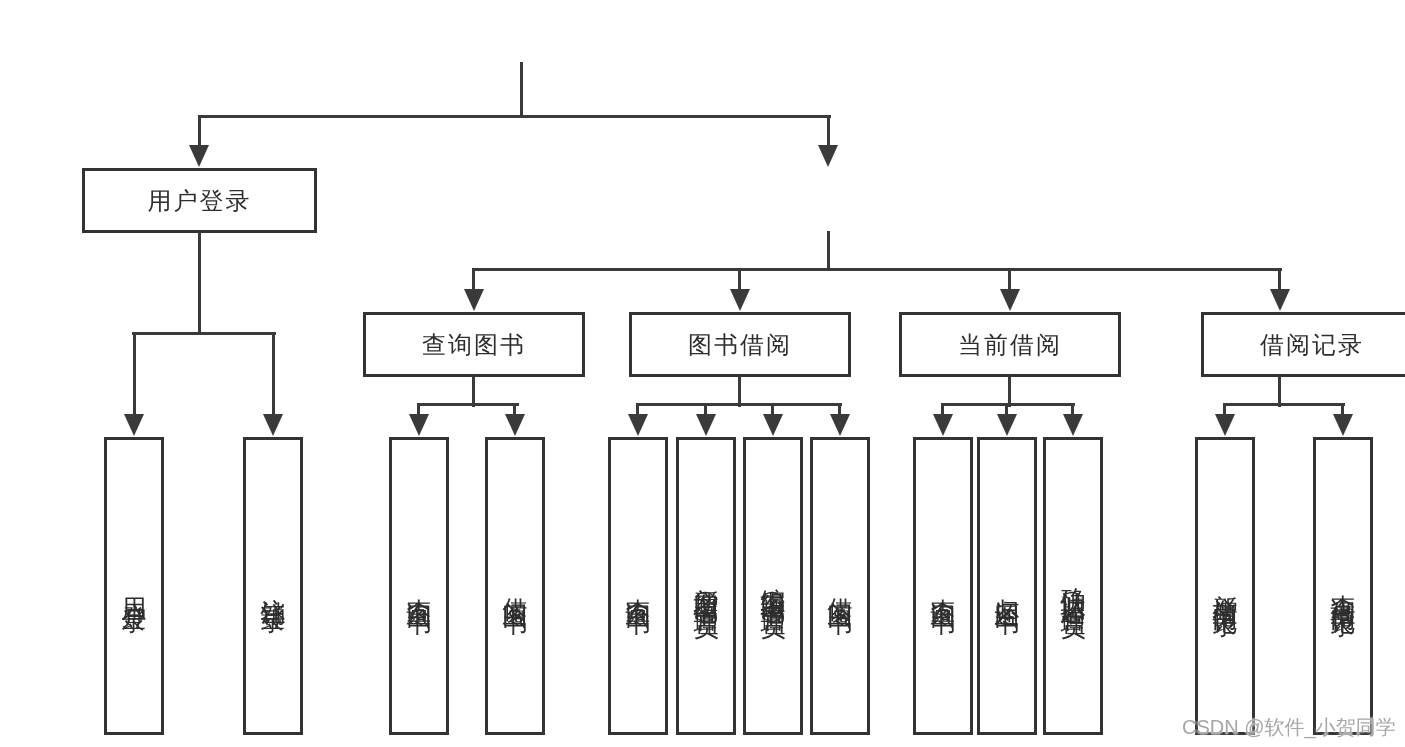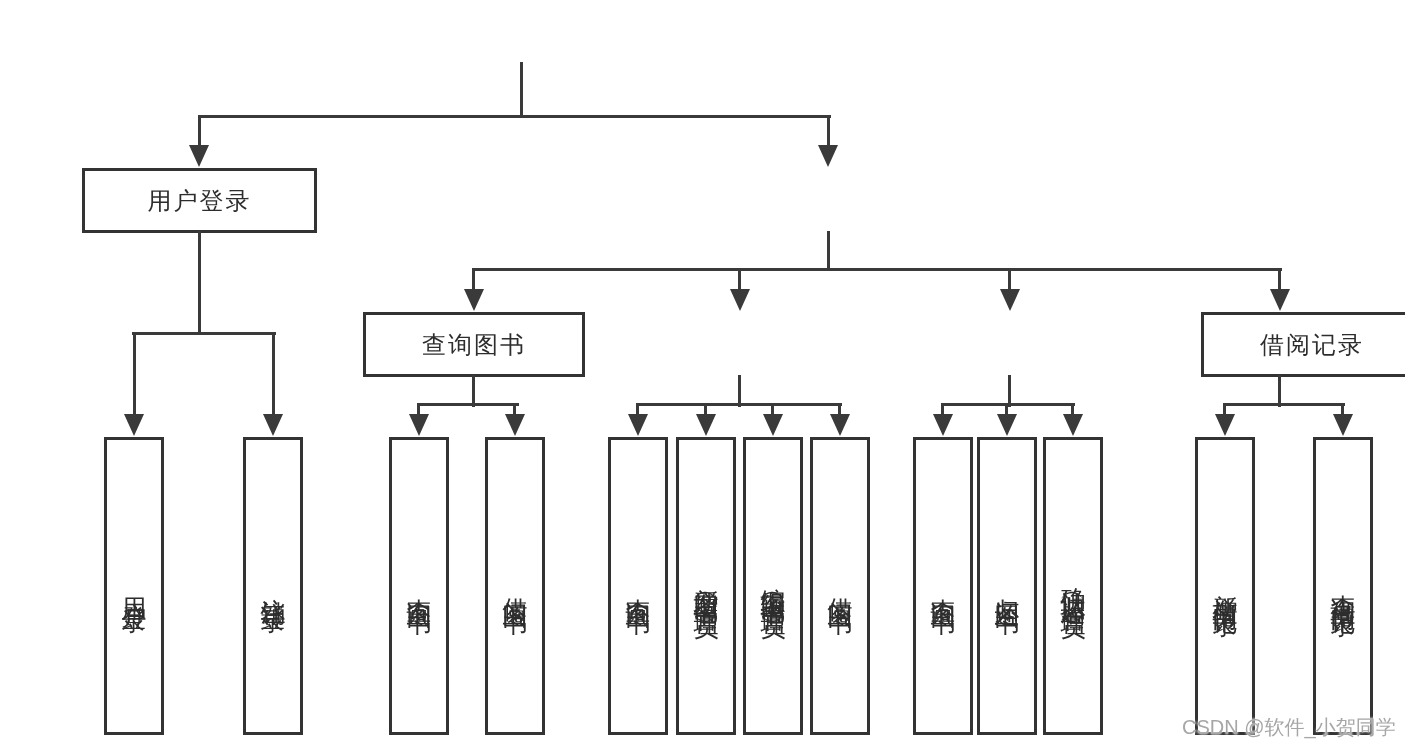--- a/index.html
+++ b/index.html
@@ -64,20 +64,26 @@
 
 <div class="canvas">
 
 
   <div class="box" style="left:82px; top:168px; width:235px; height:65px;">
     <span class="label">用户登录</span>
   </div>
 
   <div class="box" style="left:363px; top:312px; width:222px; height:65px;">
     <span class="label">查询图书</span>
+  </div>
+  <div class="box" style="left:629px; top:312px; width:222px; height:65px;">
+    <span class="label">图书借阅</span>
+  </div>
+  <div class="box" style="left:899px; top:312px; width:222px; height:65px;">
+    <span class="label">当前借阅</span>
   </div>
   <div class="box" style="left:1169px; top:312px; width:222px; height:65px;margin-left:32px;">
     <span class="label">借阅记录</span>
   </div>
 
   <div class="box leaf" style="left:104px; top:437px; width:60px; height:298px;">
     <span class="label">用户登录</span>
   </div>
   <div class="box leaf" style="left:243px; top:437px; width:60px; height:298px;">
     <span class="label">注销登录</span>

